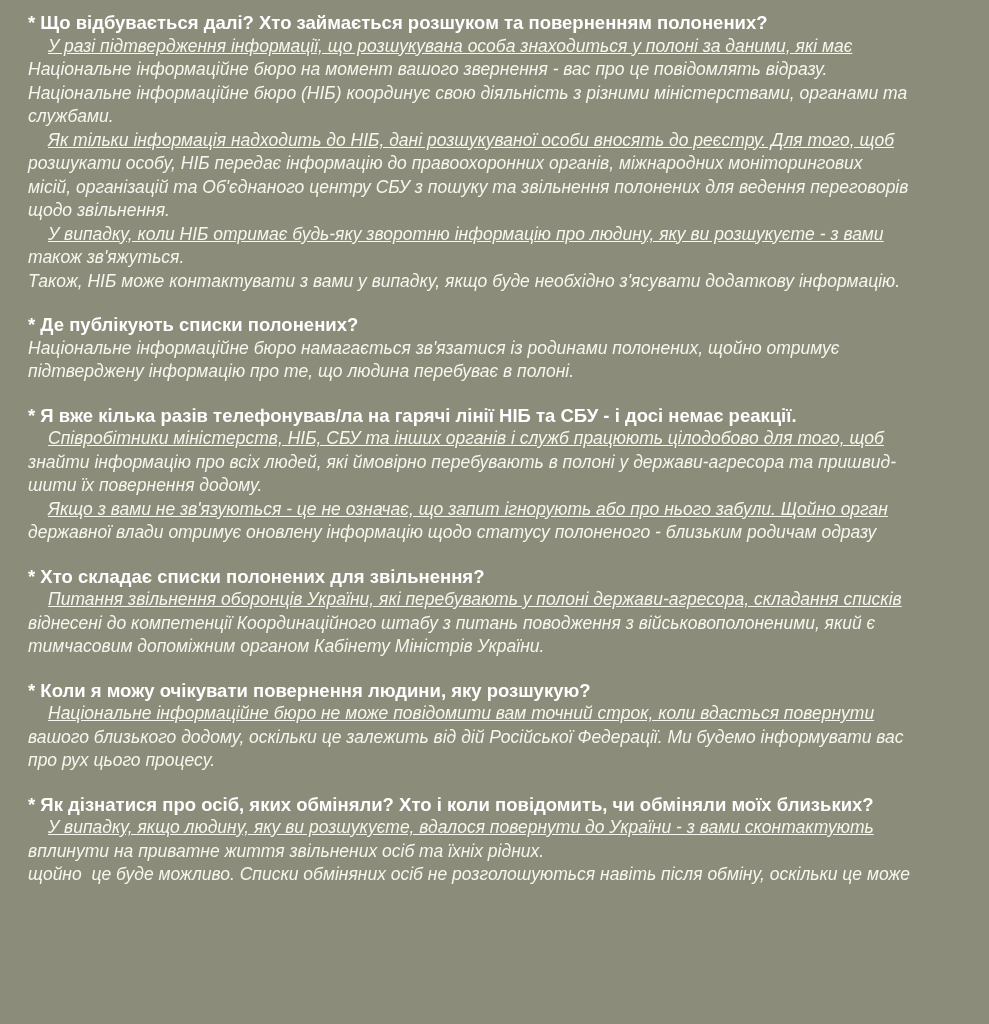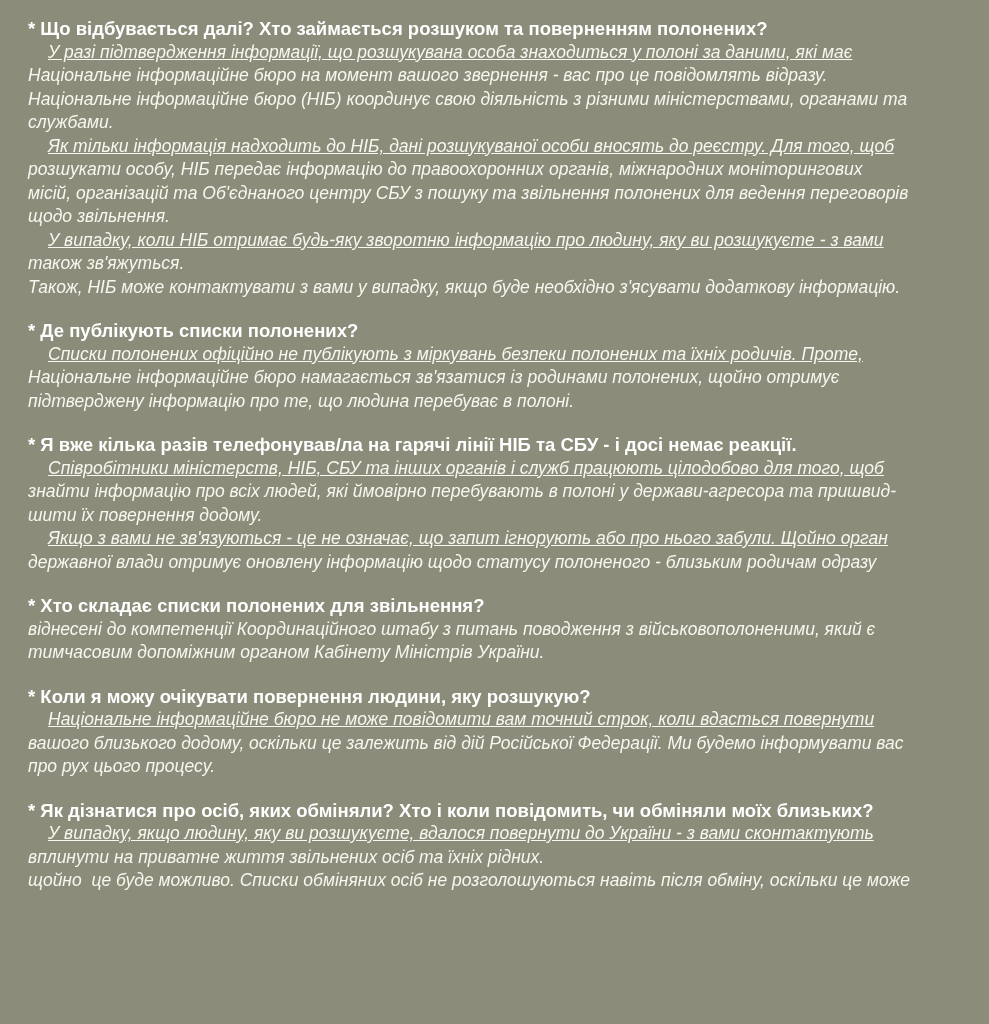--- a/index.html
+++ b/index.html
@@ -13,21 +13,21 @@
     overflow: hidden;
     font-family: "Liberation Sans", sans-serif;
   }
   .doc {
     padding: 9px 24px 0 28px;
   }
   .faq-section {
     margin-top: 20px;
   }
   .faq-section:first-child {
-    margin-top: 8px;
+    margin-top: 2px;
   }
   .section-heading {
     margin: 0;
     color: #ffffff;
     font-size: 18.5px;
     font-weight: bold;
     font-style: normal;
     line-height: 23.5px;
     white-space: pre;
   }
@@ -57,34 +57,34 @@
       <p class="text-line indent">Як тільки інформація надходить до НІБ, дані розшукуваної особи вносять до реєстру. Для того, щоб</p>
       <p class="text-line">розшукати особу, НІБ передає інформацію до правоохоронних органів, міжнародних моніторингових</p>
       <p class="text-line">місій, організацій та Об'єднаного центру СБУ з пошуку та звільнення полонених для ведення переговорів</p>
       <p class="text-line">щодо звільнення.</p>
       <p class="text-line indent">У випадку, коли НІБ отримає будь-яку зворотню інформацію про людину, яку ви розшукуєте - з вами</p>
       <p class="text-line">також зв'яжуться.</p>
       <p class="text-line">Також, НІБ може контактувати з вами у випадку, якщо буде необхідно з'ясувати додаткову інформацію.</p>
     </section>
     <section class="faq-section">
       <h2 class="section-heading">* Де публікують списки полонених?</h2>
-      <p class="text-line indent">Списки полонених офіційно не публікують з міркувань безпеки полонених та їхніх родичів. Проте,</p>
       <p class="text-line">Національне інформаційне бюро намагається зв'язатися із родинами полонених, щойно отримує</p>
       <p class="text-line">підтверджену інформацію про те, що людина перебуває в полоні.</p>
     </section>
     <section class="faq-section">
       <h2 class="section-heading">* Я вже кілька разів телефонував/ла на гарячі лінії НІБ та СБУ - і досі немає реакції.</h2>
       <p class="text-line indent">Співробітники міністерств, НІБ, СБУ та інших органів і служб працюють цілодобово для того, щоб</p>
       <p class="text-line">знайти інформацію про всіх людей, які ймовірно перебувають в полоні у держави-агресора та пришвид-</p>
       <p class="text-line">шити їх повернення додому.</p>
       <p class="text-line indent">Якщо з вами не зв'язуються - це не означає, що запит ігнорують або про нього забули. Щойно орган</p>
       <p class="text-line">державної влади отримує оновлену інформацію щодо статусу полоненого - близьким родичам одразу</p>
     </section>
     <section class="faq-section">
       <h2 class="section-heading">* Хто складає списки полонених для звільнення?</h2>
+      <p class="text-line indent">Питання звільнення оборонців України, які перебувають у полоні держави-агресора, складання списків</p>
       <p class="text-line">віднесені до компетенції Координаційного штабу з питань поводження з військовополоненими, який є</p>
       <p class="text-line">тимчасовим допоміжним органом Кабінету Міністрів України.</p>
     </section>
     <section class="faq-section">
       <h2 class="section-heading">* Коли я можу очікувати повернення людини, яку розшукую?</h2>
       <p class="text-line indent">Національне інформаційне бюро не може повідомити вам точний строк, коли вдасться повернути</p>
       <p class="text-line">вашого близького додому, оскільки це залежить від дій Російської Федерації. Ми будемо інформувати вас</p>
       <p class="text-line">про рух цього процесу.</p>
     </section>
     <section class="faq-section">

